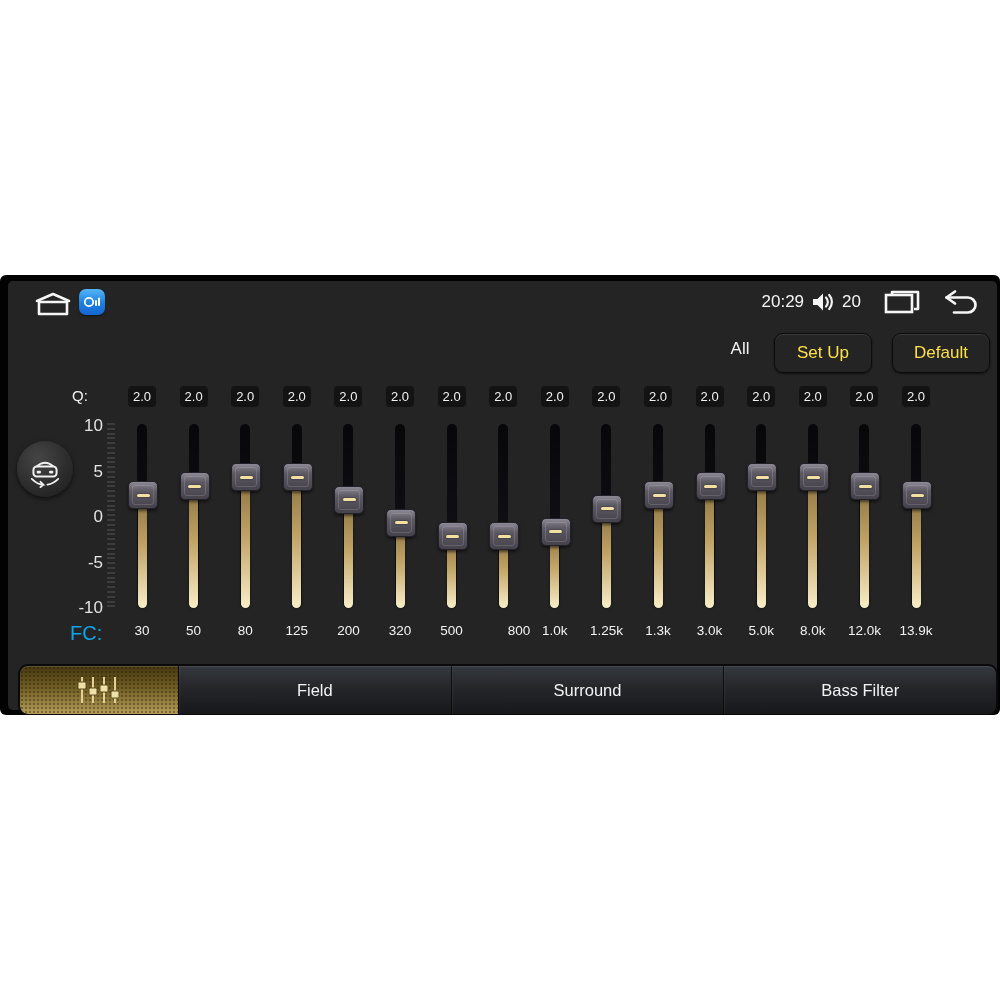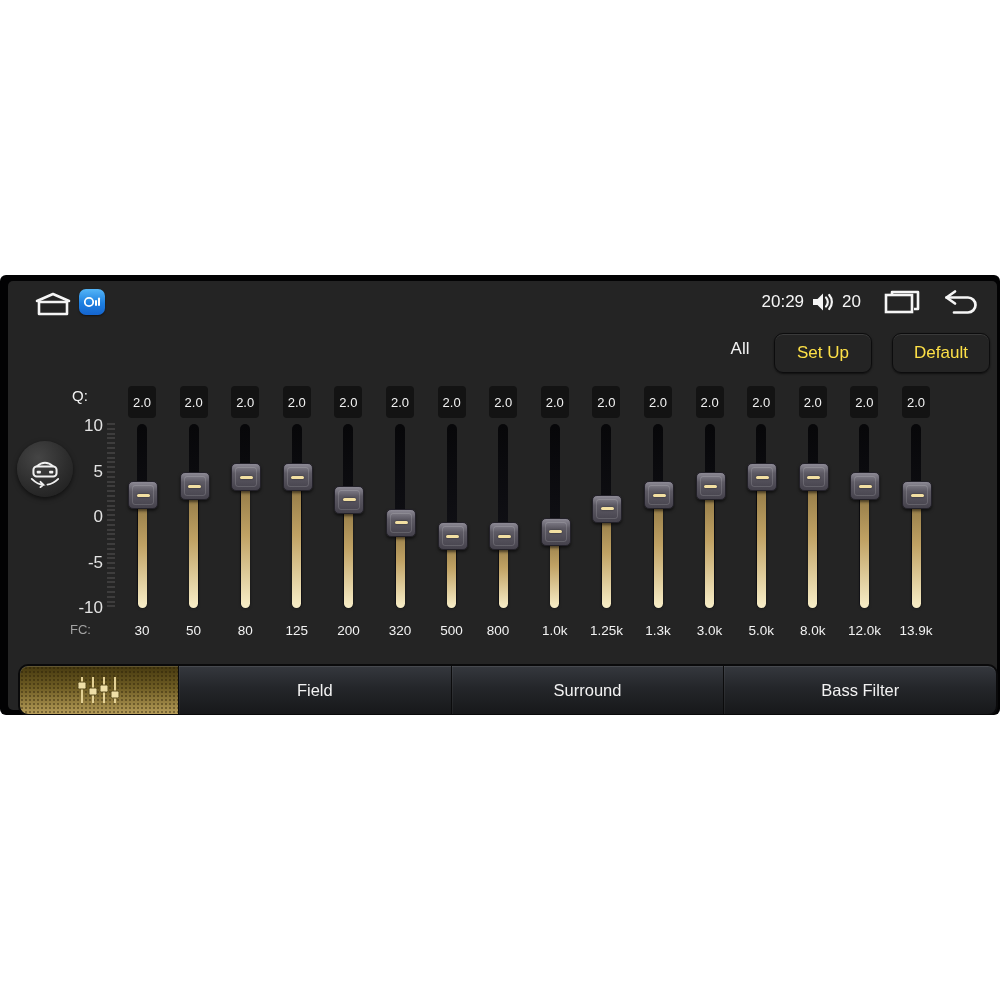--- a/index.html
+++ b/index.html
@@ -20,22 +20,22 @@
     display:flex;align-items:center;justify-content:center;gap:10px;color:#f5f5f5;font-size:18px;cursor:pointer;}
   .all-label{position:absolute;left:704px;top:58px;width:56px;text-align:center;color:#f2f2f2;font-size:17px;}
   .hbtn{position:absolute;top:52px;width:96px;height:38px;border-radius:9px;color:#fde047;font-size:17px;
     background:linear-gradient(180deg,#323固2 0%,#303338 0%,#1b1c1f 100%);
     border:1px solid #0c0c0d;box-shadow:inset 0 1px 0 rgba(255,255,255,.10),0 1px 2px rgba(0,0,0,.6);
     display:flex;align-items:center;justify-content:center;cursor:pointer;}
   .setup-btn{left:766px;}
   .default-btn{left:884px;}
   
   .q-row-label{position:absolute;left:64px;top:106px;color:#f2f2f2;font-size:15px;}
-  .fc-row-label{position:absolute;left:62px;top:341px;color:#a3a3a3;font-size:13px;}
-  .q-box{position:absolute;top:105px;width:28px;height:32px;border-radius:4px;background:#131313;
+  .fc-row-label{position:absolute;left:62px;top:341px;color:#0ea5e9;font-size:20px;}
+  .q-box{position:absolute;top:105px;width:28px;height:21px;border-radius:4px;background:#131313;
     color:#f2f2f2;font-size:13px;display:flex;align-items:center;justify-content:center;}
   .fc-label{position:absolute;top:342px;width:52px;text-align:center;color:#f2f2f2;font-size:13.5px;}
   .scale-label{position:absolute;left:40px;width:55px;height:20px;text-align:right;color:#e3e3e3;font-size:17px;line-height:20px;}
   .ticks{position:absolute;left:99px;top:142px;width:8px;height:186px;
     background:repeating-linear-gradient(180deg,#444343 0px,#444343 2px,rgba(0,0,0,0) 2px,rgba(0,0,0,0) 4.8px);opacity:.8;}
   
   .track{position:absolute;top:143px;width:10px;height:184px;border-radius:5px;
     background:linear-gradient(180deg,#070709 0%,#101015 60%,#17171d 100%);}
   .fill{position:absolute;width:9px;border-radius:4px 4px 5px 5px;
     background:linear-gradient(180deg,#8a7240 0%,#c0a264 45%,#f8eec8 100%);box-shadow:0 0 3px rgba(0,0,0,.5);}
@@ -163,21 +163,21 @@
         <div class="fc-label" style="left: 366px;">320</div>
         <div class="q-box" style="left: 429.6px;">2.0</div>
         <div class="track" style="left: 438.6px;"></div>
         <div class="fill" style="left: 439.1px; top: 254.2px; height: 72.8px;"></div>
         <div class="handle" style="left: 429.6px; top: 241.2px;"></div>
         <div class="fc-label" style="left: 417.6px;">500</div>
         <div class="q-box" style="left: 481.2px;">2.0</div>
         <div class="track" style="left: 490.2px;"></div>
         <div class="fill" style="left: 490.7px; top: 254.2px; height: 72.8px;"></div>
         <div class="handle" style="left: 481.2px; top: 241.2px;"></div>
-        <div class="fc-label" style="left: 464px;">800</div>
+        <div class="fc-label" style="left: 485px;">800</div>
         <div class="q-box" style="left: 532.8px;">2.0</div>
         <div class="track" style="left: 541.8px;"></div>
         <div class="fill" style="left: 542.3px; top: 249.65px; height: 77.35px;"></div>
         <div class="handle" style="left: 532.8px; top: 236.65px;"></div>
         <div class="fc-label" style="left: 520.8px;">1.0k</div>
         <div class="q-box" style="left: 584.4px;">2.0</div>
         <div class="track" style="left: 593.4px;"></div>
         <div class="fill" style="left: 593.9px; top: 226.9px; height: 100.1px;"></div>
         <div class="handle" style="left: 584.4px; top: 213.9px;"></div>
         <div class="fc-label" style="left: 572.4px;">1.25k</div>

